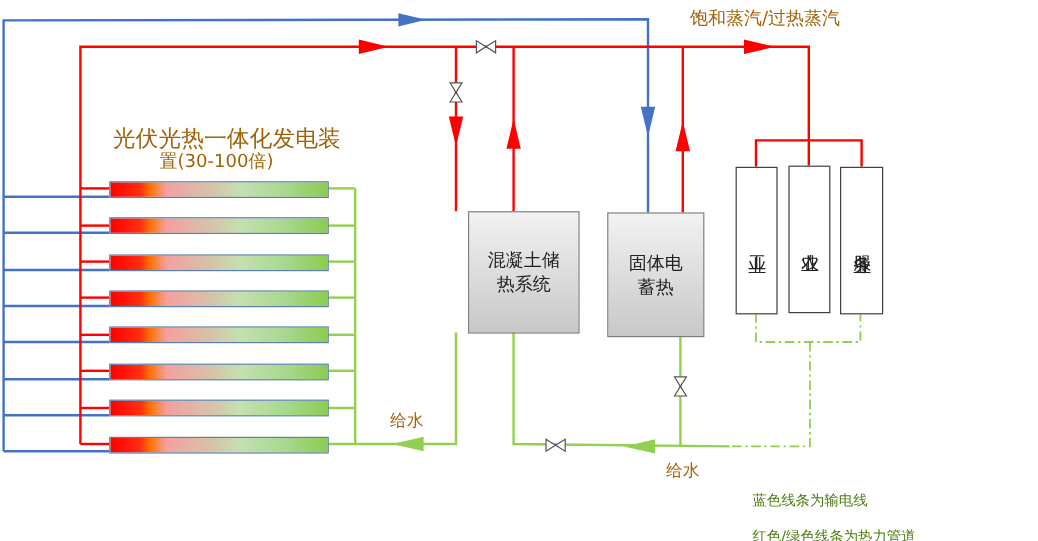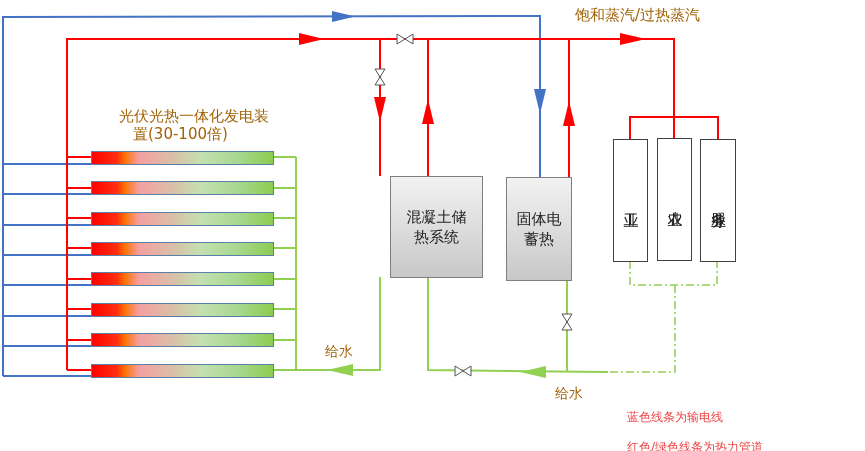--- a/index.html
+++ b/index.html
@@ -9,21 +9,21 @@
   .box { position: absolute; box-sizing: border-box; border: 1px solid #7f7f7f;
          background: linear-gradient(to bottom, #f2f2f2, #c8c8c8);
          display: flex; align-items: center; justify-content: center; text-align: center;
          font-size: 15px; line-height: 20px; color: #222; }
   .ind { position: absolute; box-sizing: border-box; border: 1px solid #404040; background: #fff;
          display: flex; align-items: center; justify-content: center; text-align: center;
          font-size: 15px; line-height: 19px; color: #222; writing-mode: vertical-rl; text-orientation: upright; }
   .panel { position: absolute; box-sizing: border-box; height: 14px; width: 183px; left: 91px;
            border: 1px solid #5a7fa8;
            background: linear-gradient(to right, #ff0000 0%, #ff3010 14%, #ff7000 18%, #f4a0a0 26%, #d8c0a8 45%, #c4e0b0 60%, #a8d890 80%, #8ccc50 100%); }
-  .legend { position: absolute; font-size: 12px; line-height: 15px; color: #ef4444; left: 627px; }
+  .legend { position: absolute; font-size: 12px; line-height: 15px; color: #4d7c0f; left: 627px; }
 </style>
 </head>
 <body>
 
 <svg width="865" height="451">
 
   <g stroke="#4472c4" stroke-width="2" fill="none">
     <polyline points="3,376 3,17 540,16 540,177"></polyline>
     <line x1="3" y1="164" x2="91" y2="164"></line>
     <line x1="3" y1="194" x2="91" y2="194"></line>
@@ -100,30 +100,30 @@
 <div class="panel" style="top:151px"></div>
 <div class="panel" style="top:181px"></div>
 <div class="panel" style="top:212px"></div>
 <div class="panel" style="top:242px"></div>
 <div class="panel" style="top:272px"></div>
 <div class="panel" style="top:303px"></div>
 <div class="panel" style="top:333px"></div>
 <div class="panel" style="top:364px"></div>
 
 <div class="lbl" style="left:575px; top:7px; font-size:15px;">饱和蒸汽/过热蒸汽</div>
-<div class="lbl" style="left:94px; top:108px; font-size:15px;margin-left:25px;">光伏光热一体化发电装</div>
+<div class="lbl" style="left:94px; top:108px; font-size:19px;">光伏光热一体化发电装</div>
 <div class="lbl" style="left:133px; top:126px; font-size:15px;">置(30-100倍)</div>
 <div class="lbl" style="left:325px; top:343px;">给水</div>
 <div class="lbl" style="left:555px; top:385px;">给水</div>
 
 <div class="box" style="left:357px; top:176px; width:93px; height:102px;margin-left:33px;">
   <span style="white-space:pre-line;">混凝土储
 热系统</span>
 </div>
-<div class="box" style="left:506px; top:177px; width:66px; height:104px;">
+<div class="box" style="left:506px; top:177px; width:81px; height:104px;">
   <span style="white-space:pre-line;">固体电
 蓄热</span>
 </div>
 
 <div class="ind" style="left:613px; top:139px; width:35px; height:123px;">
   <span>工业</span>
 </div>
 <div class="ind" style="left:657px; top:138px; width:35px; height:123px;">
   <span>农业</span>
 </div>

